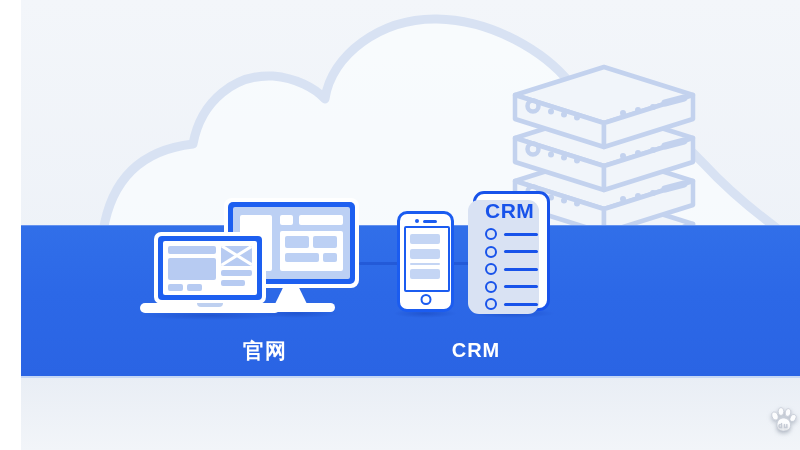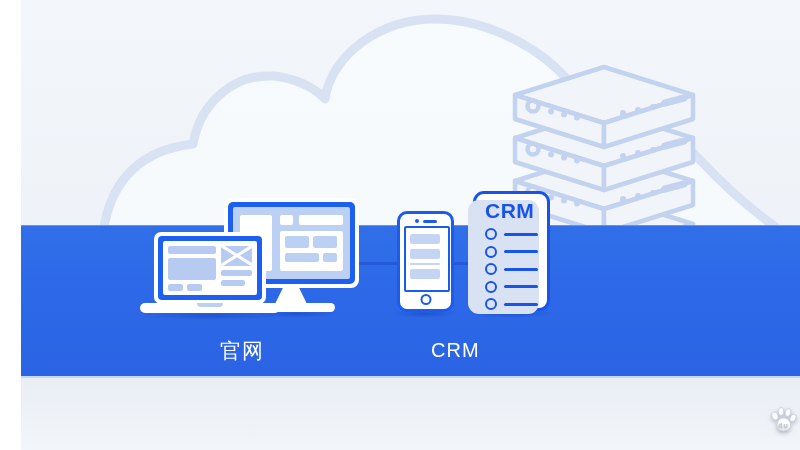--- a/index.html
+++ b/index.html
@@ -68,21 +68,21 @@
             border-radius:11px;box-sizing:border-box;z-index:4;}
   .crm-card::before{content:"";position:absolute;left:-8px;top:6px;width:100%;height:100%;
                     background:#d9e2f3;border-radius:11px;z-index:-1;}
   .crm-title{margin:5px 0 0 9px;color:#1853ea;font-size:21px;font-weight:bold;letter-spacing:.5px;}
   .crm-rows{margin-top:5px;padding:0 9px;display:grid;row-gap:5.5px;}
   .crm-row{display:flex;align-items:center;}
   .crm-circle{width:12px;height:12px;border:2.5px solid #1853ea;border-radius:50%;box-sizing:border-box;flex:none;}
   .crm-line{flex:1;height:3px;background:#1853ea;border-radius:2px;margin-left:7px;}
 
   
-  .band-label{color:#fff;font-weight:normal;text-align:left;z-index:6;letter-spacing:1px;}
+  .band-label{color:#fff;font-weight:bold;text-align:center;z-index:6;letter-spacing:1px;}
   .label-site{left:199px;top:337px;width:90px;font-size:21px;}
   .label-crm{left:410px;top:339px;width:90px;font-size:20px;}
 
   
   .watermark{right:24px;top:407px;display:flex;align-items:center;gap:5px;z-index:7;
              color:#fcfdfe;font-size:23px;font-weight:bold;letter-spacing:1px;
              text-shadow:0 2px 3px rgba(140,150,165,.65), 0 0 1px rgba(120,130,145,.4);}
   .paw{filter:drop-shadow(0 2px 2px rgba(140,150,165,.6));}
 </style>
 </head>

